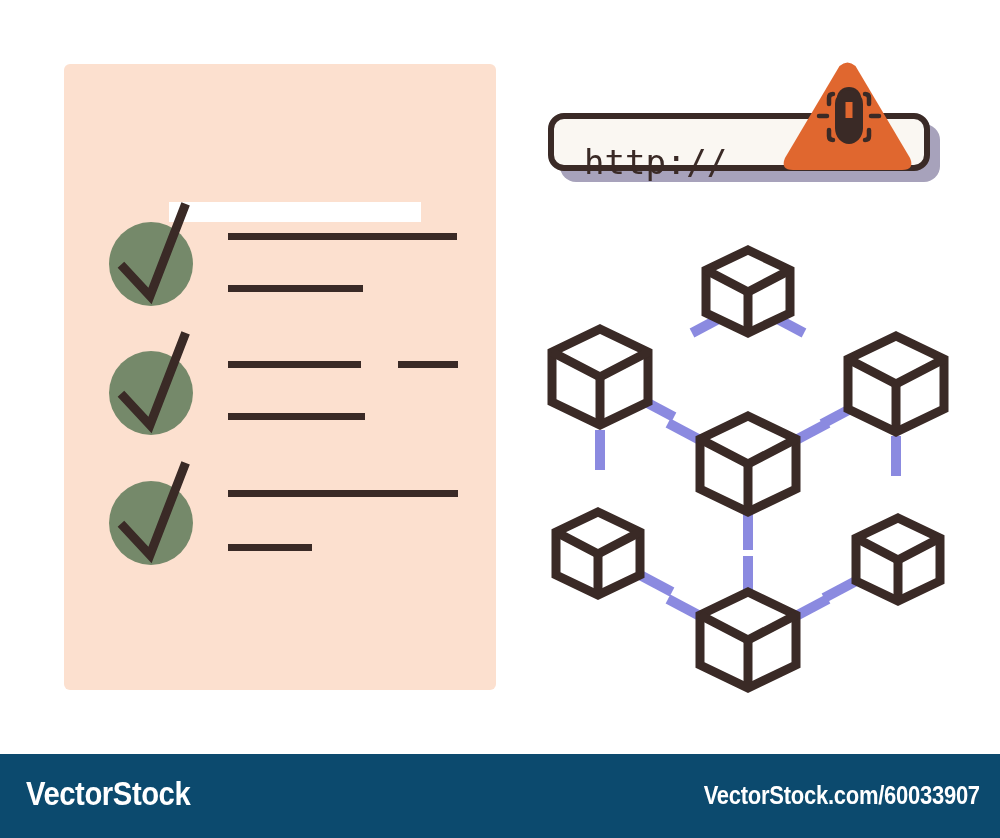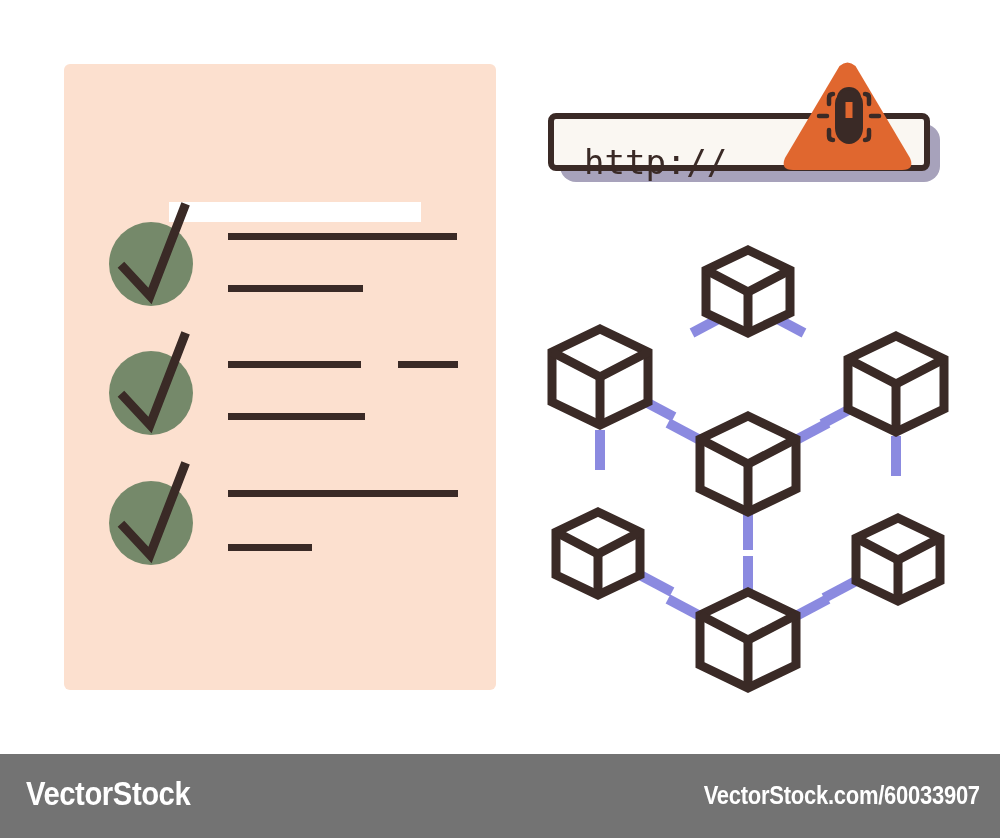--- a/index.html
+++ b/index.html
@@ -22,37 +22,37 @@
   }
 
   
   .url-wrap{position:absolute;left:540px;top:100px;width:420px;height:100px;}
   .url-shadow{
     position:absolute;left:20px;top:24px;width:380px;height:58px;
     background:#a7a2bb;border-radius:16px;
   }
   .url-box{
     position:absolute;left:8px;top:13px;width:382px;height:58px;
-    background:#faf7f2;border:6px solid #3a2a26;border-radius:8px;
+    background:#faf7f2;border:6px solid #3a2a26;border-radius:16px;
     box-sizing:border-box;
   }
   .url-text{
     position:absolute;left:30px;top:24px;
     font-family:"DejaVu Sans Mono","Liberation Mono",monospace;
     font-size:34px;line-height:38px;color:#3a2a26;letter-spacing:0px;
     white-space:nowrap;
   }
   .warn-tri{position:absolute;left:240px;top:-42px;width:135px;height:120px;}
 
   
   .cube-net{position:absolute;left:528px;top:220px;width:452px;height:480px;}
 
   
   .footer{
-    position:absolute;left:0;top:754px;width:1000px;height:84px;background:#737373;
+    position:absolute;left:0;top:754px;width:1000px;height:84px;background:#0c4a6e;
   }
   .footer-brand{
     position:absolute;left:26px;top:20px;
     color:#ffffff;font-size:34px;font-weight:700;letter-spacing:-0.5px;
     font-family:"Liberation Sans", sans-serif;
     transform:scaleX(0.86);transform-origin:left center;
   }
   .footer-url{
     position:absolute;right:20px;top:27px;
     color:#ffffff;font-size:25px;font-weight:700;letter-spacing:-0.3px;

